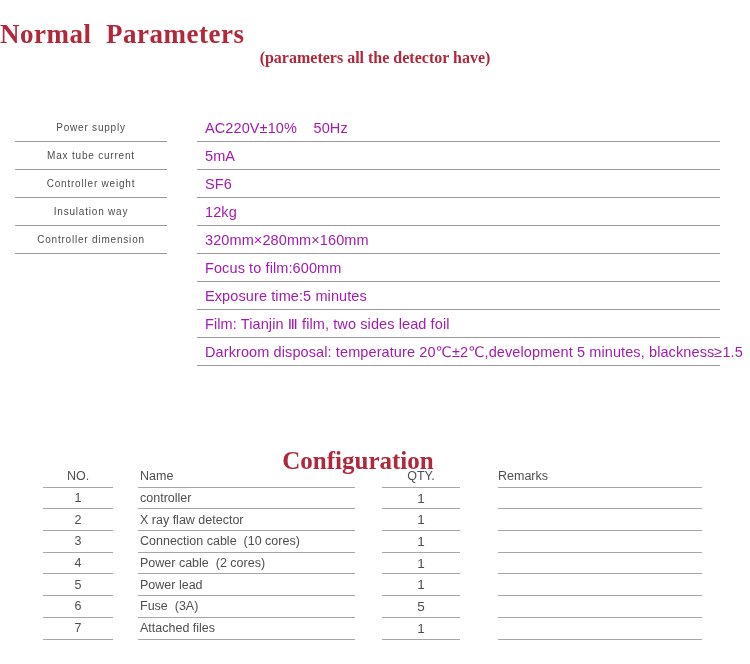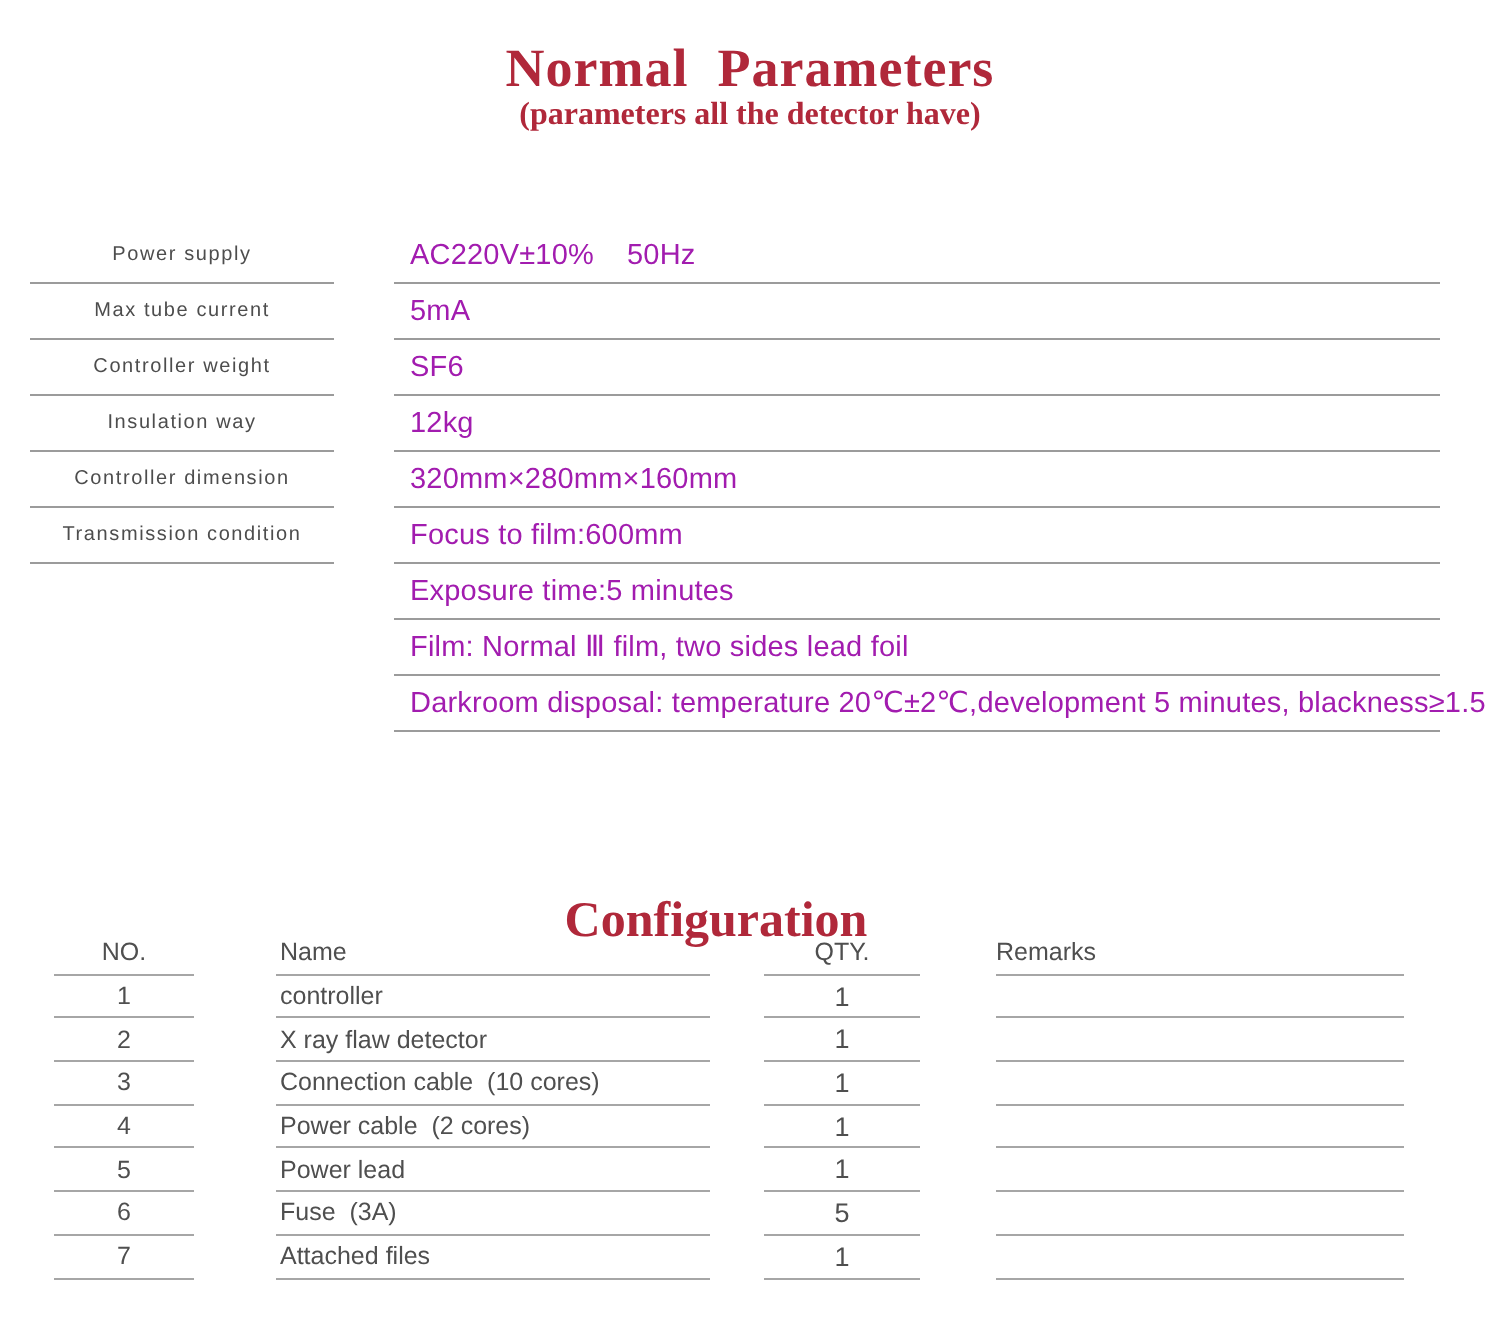--- a/index.html
+++ b/index.html
@@ -14,21 +14,20 @@
     --accent: #b0283a;
     --param-line: #9b9b9b;
     --config-line: #a6a6a6;
   }
 
   
   .main-title {
     position: absolute;
     top: 19px; left: 0;
     width: 750px;
-    text-align: center;
     font-family: "Liberation Serif", "DejaVu Serif", serif;
     font-weight: bold;
     font-size: 27px;
     color: var(--accent);
     white-space: pre;
     letter-spacing: 0.5px;
   }
   .sub-title {
     position: absolute;
     top: 49px; left: 0;
@@ -86,21 +85,21 @@
     letter-spacing: 0.1px;
     white-space: pre;
     color: #a21caf;
   }
 
   
   .config-col {
     position: absolute;
     top: 466px;
   }
-  .col-no      { left: 27px;  width: 70px; text-align: right;  }
+  .col-no      { left: 43px;  width: 70px; text-align: right;  }
   .col-name    { left: 138px; width: 217px; }
   .col-qty     { left: 382px; width: 78px;  }
   .col-remarks { left: 498px; width: 204px; }
 
   .config-col .cell {
     height: 21.7px;
     box-sizing: border-box;
     display: flex;
     align-items: center;
     border-bottom: 1px solid var(--config-line);
@@ -117,31 +116,30 @@
 
 <div class="main-title">Normal  Parameters</div>
 <div class="sub-title">(parameters all the detector have)</div>
 
 <div class="param-labels">
     <div class="cell body">Power supply</div>
     <div class="cell body">Max tube current</div>
     <div class="cell body">Controller weight</div>
     <div class="cell body">Insulation way</div>
     <div class="cell body">Controller dimension</div>
-    <div class="cell body">Transmission condition</div>
   </div>
 <div class="param-values">
     <div class="cell body">AC220V±10%    50Hz</div>
     <div class="cell body">5mA</div>
     <div class="cell body">SF6</div>
     <div class="cell body">12kg</div>
     <div class="cell body">320mm×280mm×160mm</div>
     <div class="cell body">Focus to film:600mm</div>
     <div class="cell body">Exposure time:5 minutes</div>
-    <div class="cell body">Film: Normal Ⅲ film, two sides lead foil</div>
+    <div class="cell body">Film: Tianjin Ⅲ film, two sides lead foil</div>
     <div class="cell body">Darkroom disposal: temperature 20℃±2℃,development 5 minutes, blackness≥1.5</div>
   </div>
 
 <div class="config-title">Configuration</div>
 
 <div>
   <div class="config-col col-no">
     <div class="cell head">NO.</div>
   <div class="cell body">1</div>
       <div class="cell body">2</div>

